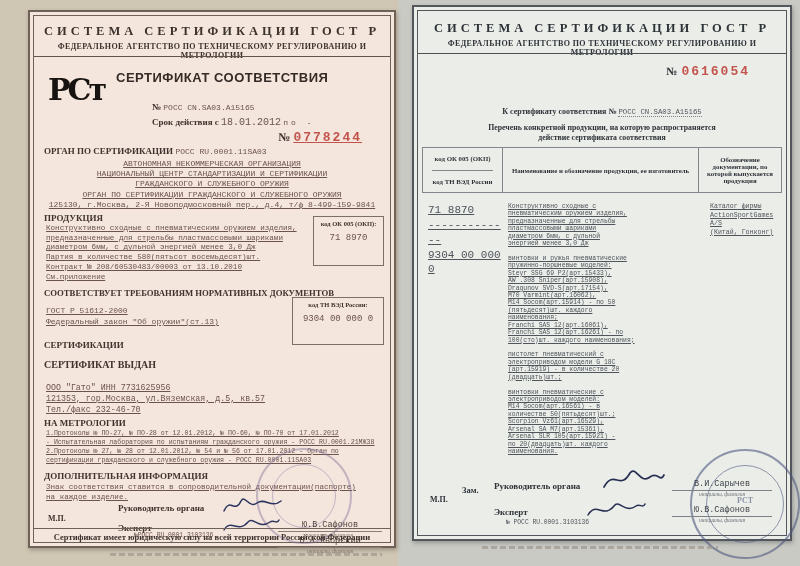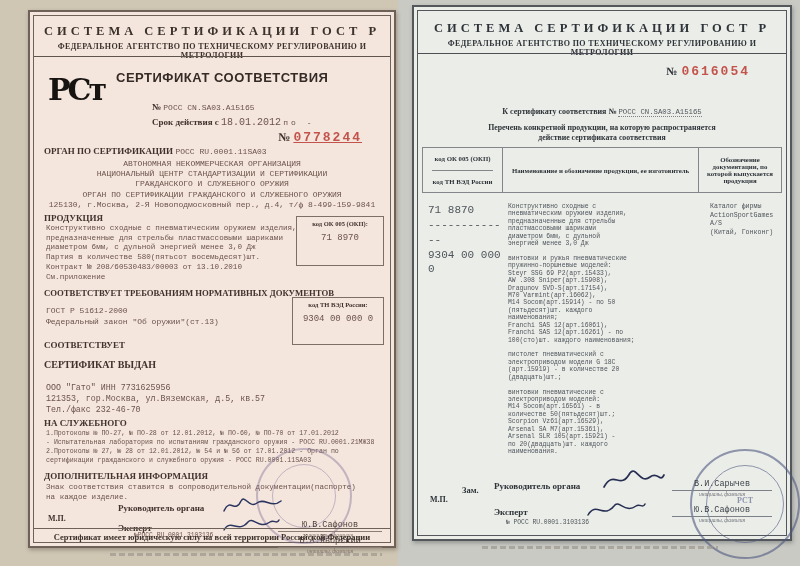--- a/index.html
+++ b/index.html
@@ -15,21 +15,21 @@
   .sheet-annex .frame{border-color:#53565a;}
   .abs{position:absolute;}
   .hdr1{width:100%;text-align:center;font-weight:bold;font-size:12.5px;letter-spacing:4px;color:#3c322c;}
   .hdr2{width:100%;text-align:center;font-weight:bold;font-size:8px;letter-spacing:.4px;color:#3c322c;}
   .sheet-annex .hdr1,.sheet-annex .hdr2{color:#2e3338;}
   .rule{height:1px;background:#5f554e;left:0;right:0;}
   .lbl{font-weight:bold;color:#40332d;}
   .sheet-annex .lbl{color:#2e3338;}
   .mono{font-family:"Liberation Mono",monospace;color:#6b544b;}
   .sheet-annex .mono{color:#4f555b;}
-  .lines{white-space:pre-line;}
+  .lines{white-space:pre-line;text-decoration:underline;}
   .center{text-align:center;}
   .red{color:#c3544c;font-family:"Liberation Mono",monospace;font-weight:bold;letter-spacing:2px;}
   .logo{font-weight:bold;font-size:30px;letter-spacing:-3px;color:#171310;font-family:"DejaVu Serif",serif;}
   .codebox{border:1px solid #7c6f66;text-align:center;box-sizing:border-box;padding-top:3px;}
   .codebox .bl{font-weight:bold;font-size:6.5px;color:#40332d;}
   .codebox .bv{font-family:"Liberation Mono",monospace;font-size:9px;color:#6b544b;margin-top:6px;}
   .sig-name{font-family:"Liberation Mono",monospace;font-size:8.5px;color:#4a3f3a;
             border-bottom:1px solid #8a7d73;text-align:center;padding-bottom:1px;}
   .caption{font-size:5.5px;color:#7d6f66;text-align:center;font-style:italic;}
   .sheet-annex .sig-name{color:#3e444a;border-bottom-color:#7c8187;}
@@ -89,41 +89,41 @@
 ОРГАН ПО СЕРТИФИКАЦИИ ГРАЖДАНСКОГО И СЛУЖЕБНОГО ОРУЖИЯ
 125130, г.Москва, 2-Я Новоподмосковный пер., д.4, т/ф 8-499-159-9841</div>
 
     <div class="abs lbl" style="left:10px;top:197px;font-size:9px;">ПРОДУКЦИЯ</div>
     <div class="abs lines mono" style="left:12px;top:208px;width:252px;font-size:7.6px;line-height:1.28;">Конструктивно сходные с пневматическим оружием изделия,
 предназначенные для стрельбы пластмассовыми шариками
 диаметром 6мм, с дульной энергией менее 3,0 Дж
 Партия в количестве 580(пятьсот восемьдесят)шт.
 Контракт № 208/60530483/00003 от 13.10.2010
 См.приложение</div>
-    <div class="abs codebox" style="right:6px;top:200px;width:88px;height:50px;">
+    <div class="abs codebox" style="right:6px;top:200px;width:71px;height:50px;">
       <div class="bl">код ОК 005 (ОКП):</div>
       <div class="bv">71 8970</div>
     </div>
 
     <div class="abs lbl" style="left:10px;top:272px;font-size:8.7px;">СООТВЕТСТВУЕТ ТРЕБОВАНИЯМ НОРМАТИВНЫХ ДОКУМЕНТОВ</div>
     <div class="abs lines mono" style="left:12px;top:290px;font-size:8px;line-height:1.35;">ГОСТ Р 51612-2000
 Федеральный закон "Об оружии"(ст.13)</div>
     <div class="abs codebox" style="right:6px;top:281px;width:92px;height:48px;">
       <div class="bl">код ТН ВЭД России:</div>
       <div class="bv">9304 00 000 0</div>
     </div>
 
-    <div class="abs lbl" style="left:10px;top:324px;font-size:9px;">СООТВЕТСТВУЕТ</div>
+    <div class="abs lbl" style="left:10px;top:324px;font-size:9px;">СЕРТИФИКАЦИИ</div>
 
     <div class="abs lbl" style="left:10px;top:343px;font-size:10px;">СЕРТИФИКАТ ВЫДАН</div>
     <div class="abs lines mono" style="left:12px;top:367px;font-size:8.3px;line-height:1.3;">ООО "Гато"  ИНН 7731625956
 121353, гор.Москва, ул.Вяземская, д.5, кв.57
 Тел./факс 232-46-70</div>
 
-    <div class="abs lbl" style="left:10px;top:402px;font-size:9px;">НА СЛУЖЕБНОГО</div>
+    <div class="abs lbl" style="left:10px;top:402px;font-size:9px;">НА МЕТРОЛОГИИ</div>
     <div class="abs lines mono" style="left:12px;top:414px;width:344px;font-size:6.6px;line-height:1.35;">1.Протоколы № ПО-27, № ПО-28 от 12.01.2012, № ПО-60, № ПО-70 от 17.01.2012
 - Испытательная лаборатория по испытаниям гражданского оружия - РОСС RU.0001.21МЖ38
 2.Протоколы № 27, № 28 от 12.01.2012, № 54 и № 56 от 17.01.2012 - Орган по
 сертификации гражданского и служебного оружия - РОСС RU.0001.11SA03</div>
 
     <div class="abs lbl" style="left:10px;top:455px;font-size:9px;">ДОПОЛНИТЕЛЬНАЯ ИНФОРМАЦИЯ</div>
     <div class="abs lines mono" style="left:12px;top:467px;font-size:7.6px;line-height:1.3;">Знак соответствия ставится в сопроводительной документации(паспорте)
 на каждое изделие.</div>
 
     <div class="abs stamp" style="left:222px;top:432px;width:96px;height:96px;border:2px solid rgba(124,110,150,.42);color:rgba(124,110,150,.42);">

